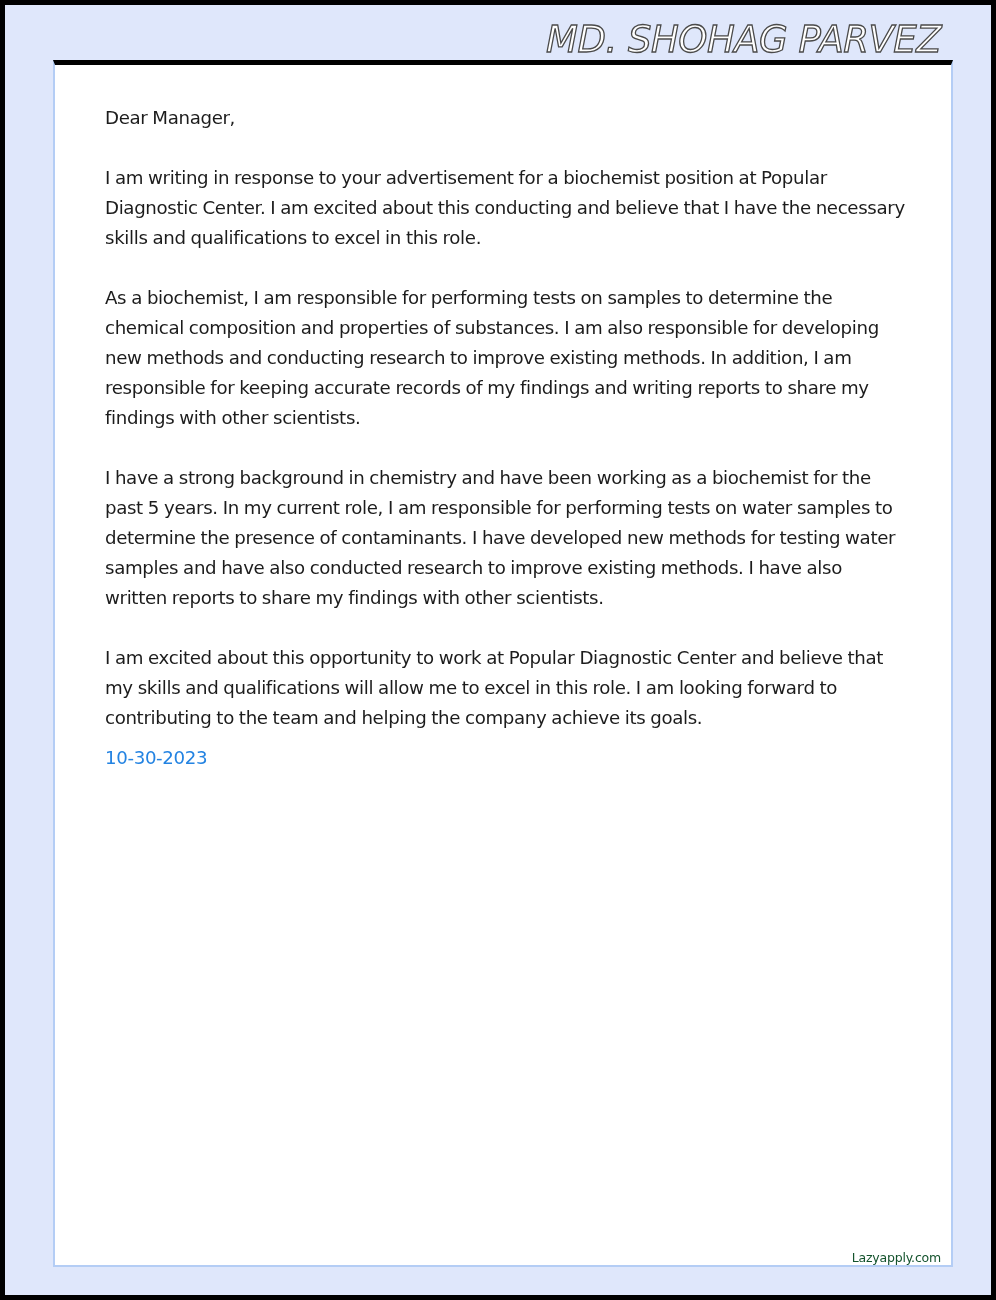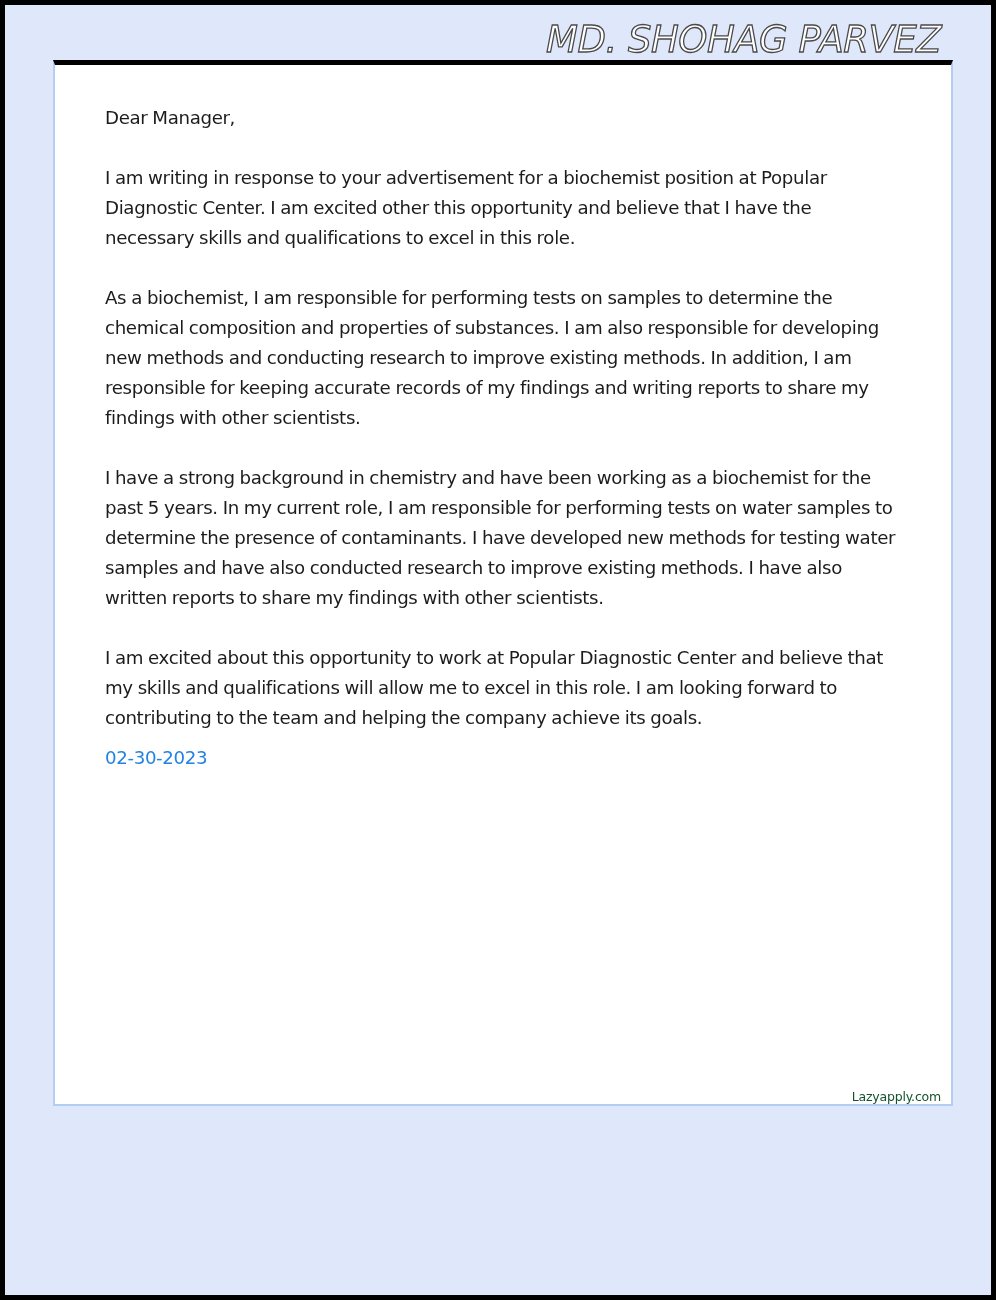--- a/index.html
+++ b/index.html
@@ -24,21 +24,21 @@
       letter-spacing: -0.5px;
       color: #ffffff;
       -webkit-text-stroke: 1.3px #4a4a4a;
       line-height: 44px;
       white-space: nowrap;
       font-style: italic;
     }
     .card {
       position: absolute;
       left: 48px; top: 55px;
-      width: 900px; height: 1046px;
+      width: 900px; height: 1207px;
       background: #fff;
       border: 2px solid #b4cdf5;
       border-top: 5px solid #000;
     }
     .content {
       position: absolute;
       left: 50px; top: 38px;
       width: 800px;
       font-size: 18.2px;
       line-height: 30px;
@@ -63,21 +63,21 @@
   </style>
 </head>
 <body>
 
 <div class="frame">
   <div class="name">MD. SHOHAG PARVEZ</div>
 
   <div class="card">
     <div class="content">
       <p>Dear Manager,</p>
-      <p>I am writing in response to your advertisement for a biochemist position at Popular Diagnostic Center. I am excited other this opportunity and believe that I have the necessary skills and qualifications to excel in this role.</p>
+      <p>I am writing in response to your advertisement for a biochemist position at Popular Diagnostic Center. I am excited about this conducting and believe that I have the necessary skills and qualifications to excel in this role.</p>
       <p>As a biochemist, I am responsible for performing tests on samples to determine the chemical composition and properties of substances. I am also responsible for developing new methods and conducting research to improve existing methods. In addition, I am responsible for keeping accurate records of my findings and writing reports to share my findings with other scientists.</p>
       <p>I have a strong background in chemistry and have been working as a biochemist for the past 5 years. In my current role, I am responsible for performing tests on water samples to determine the presence of contaminants. I have developed new methods for testing water samples and have also conducted research to improve existing methods. I have also written reports to share my findings with other scientists.</p>
       <p class="last">I am excited about this opportunity to work at Popular Diagnostic Center and believe that my skills and qualifications will allow me to excel in this role. I am looking forward to contributing to the team and helping the company achieve its goals.</p>
-      <div class="date">02-30-2023</div>
+      <div class="date">10-30-2023</div>
     </div>
     <div class="footer">Lazyapply.com</div>
   </div>
 </div>
 
 </body></html>

